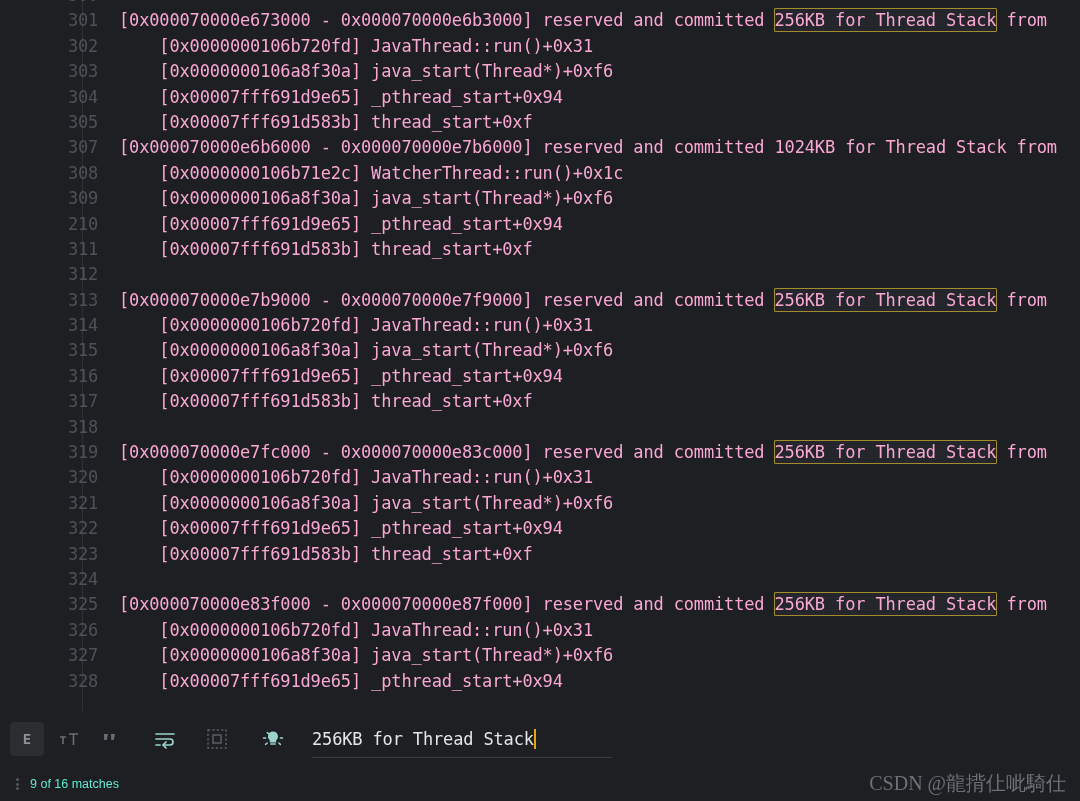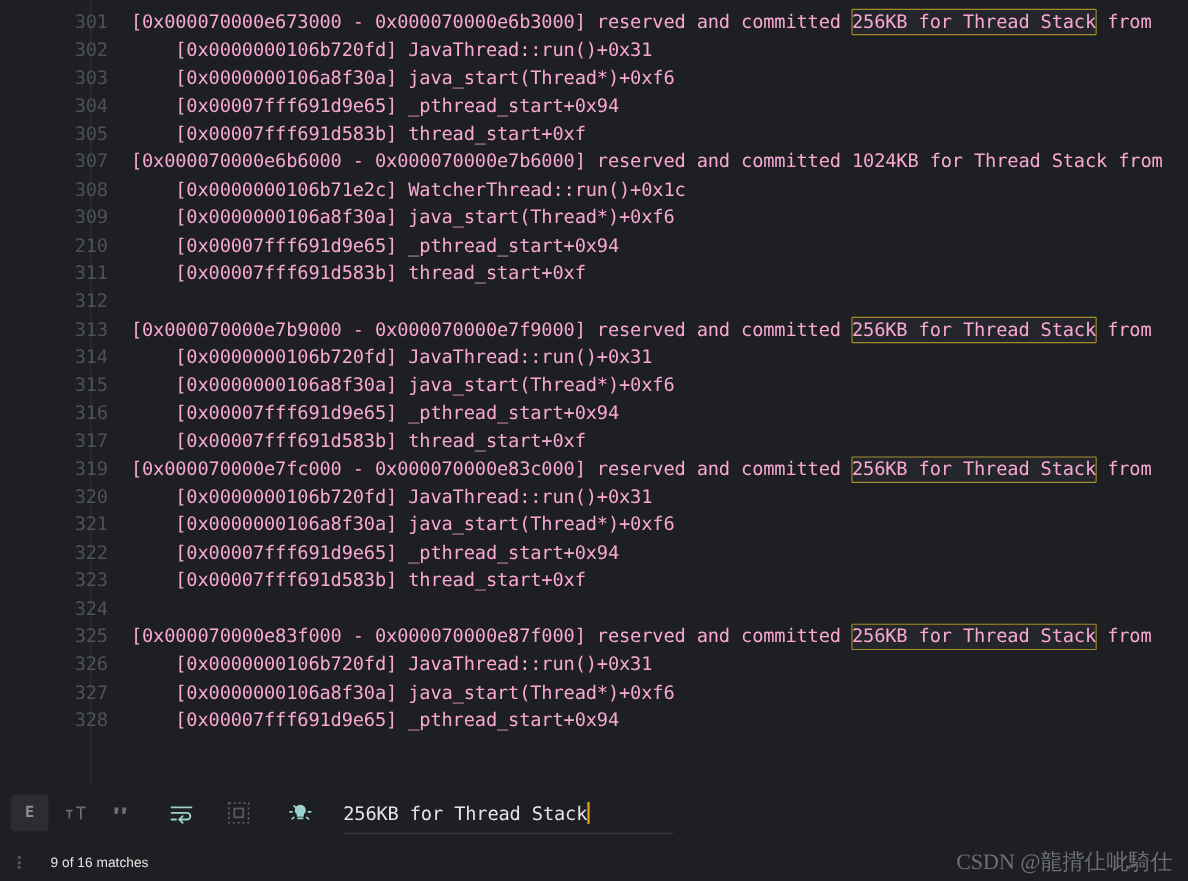--- a/index.html
+++ b/index.html
@@ -75,21 +75,21 @@
   }
 
   
   .statusbar {
     position:absolute; left:0; top:767px; width:1080px; height:34px;
     background:#1e1f22; display:flex; align-items:center;
   }
   .kebab { width:26px; display:flex; justify-content:center; flex:0 0 auto; margin-left:4px; }
   .kebab i { display:block; width:3px; height:3px; border-radius:50%; background:#55585e; margin:1.5px 0; }
   .status-text {
-    margin-left:16px; color:#e5e5e5; font-size:12.5px;
+    color:#5eead4; font-size:12.5px;
     font-family:"Liberation Sans", sans-serif;
   }
   .watermark {
     position:absolute; right:14px; top:770px;
     color:#6d7076; font-size:20px;
     font-family:Liberation Serif, serif;
     white-space:nowrap;
   }
   .sep-line { position:absolute; left:0; top:766px; width:1080px; height:1px; background:#222428; }
 </style>
@@ -111,20 +111,21 @@
         <div class="row"><div class="gutter">308</div><div class="code">    [0x0000000106b71e2c] WatcherThread::run()+0x1c</div></div>
         <div class="row"><div class="gutter">309</div><div class="code">    [0x0000000106a8f30a] java_start(Thread*)+0xf6</div></div>
         <div class="row"><div class="gutter">210</div><div class="code">    [0x00007fff691d9e65] _pthread_start+0x94</div></div>
         <div class="row"><div class="gutter">311</div><div class="code">    [0x00007fff691d583b] thread_start+0xf</div></div>
         <div class="row"><div class="gutter">312</div><div class="code"></div></div>
         <div class="row hdr"><div class="gutter">313</div><div class="code"><span>[0x000070000e7b9000 - 0x000070000e7f9000] reserved and committed </span><span class="match">256KB for Thread Stack</span><span> from</span></div></div>
         <div class="row"><div class="gutter">314</div><div class="code">    [0x0000000106b720fd] JavaThread::run()+0x31</div></div>
         <div class="row"><div class="gutter">315</div><div class="code">    [0x0000000106a8f30a] java_start(Thread*)+0xf6</div></div>
         <div class="row"><div class="gutter">316</div><div class="code">    [0x00007fff691d9e65] _pthread_start+0x94</div></div>
         <div class="row"><div class="gutter">317</div><div class="code">    [0x00007fff691d583b] thread_start+0xf</div></div>
+        <div class="row"><div class="gutter">318</div><div class="code"></div></div>
         <div class="row hdr"><div class="gutter">319</div><div class="code"><span>[0x000070000e7fc000 - 0x000070000e83c000] reserved and committed </span><span class="match">256KB for Thread Stack</span><span> from</span></div></div>
         <div class="row"><div class="gutter">320</div><div class="code">    [0x0000000106b720fd] JavaThread::run()+0x31</div></div>
         <div class="row"><div class="gutter">321</div><div class="code">    [0x0000000106a8f30a] java_start(Thread*)+0xf6</div></div>
         <div class="row"><div class="gutter">322</div><div class="code">    [0x00007fff691d9e65] _pthread_start+0x94</div></div>
         <div class="row"><div class="gutter">323</div><div class="code">    [0x00007fff691d583b] thread_start+0xf</div></div>
         <div class="row"><div class="gutter">324</div><div class="code"></div></div>
         <div class="row hdr"><div class="gutter">325</div><div class="code"><span>[0x000070000e83f000 - 0x000070000e87f000] reserved and committed </span><span class="match">256KB for Thread Stack</span><span> from</span></div></div>
         <div class="row"><div class="gutter">326</div><div class="code">    [0x0000000106b720fd] JavaThread::run()+0x31</div></div>
         <div class="row"><div class="gutter">327</div><div class="code">    [0x0000000106a8f30a] java_start(Thread*)+0xf6</div></div>
         <div class="row"><div class="gutter">328</div><div class="code">    [0x00007fff691d9e65] _pthread_start+0x94</div></div>

